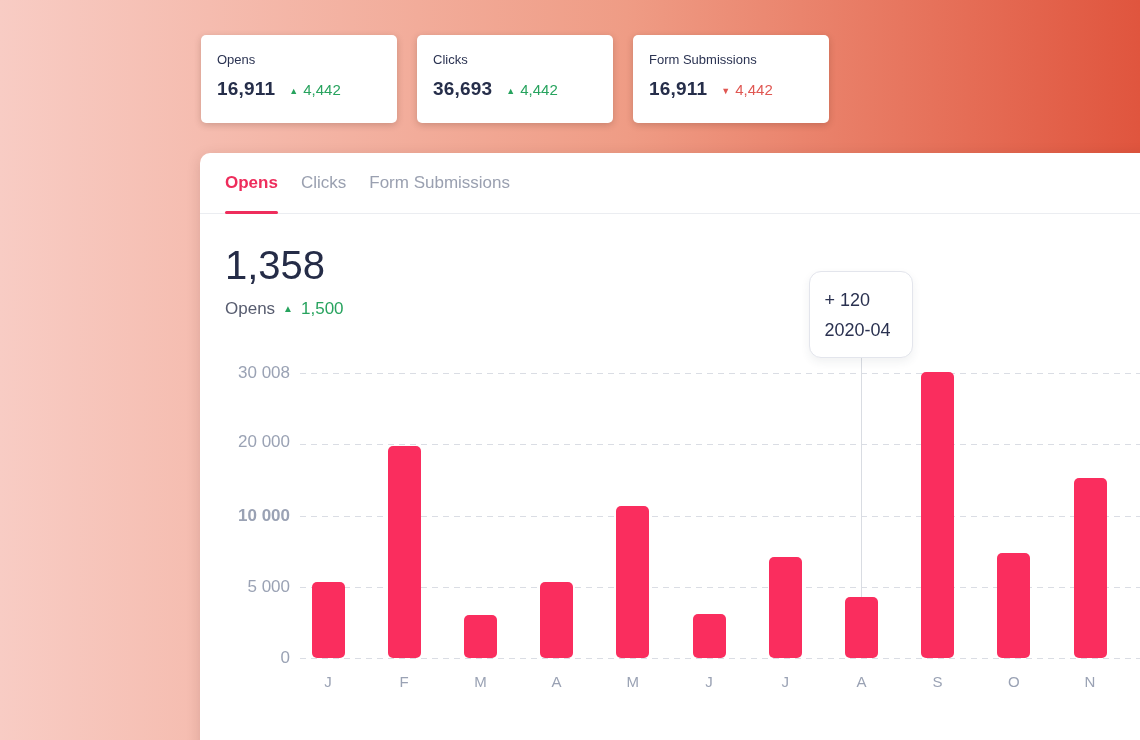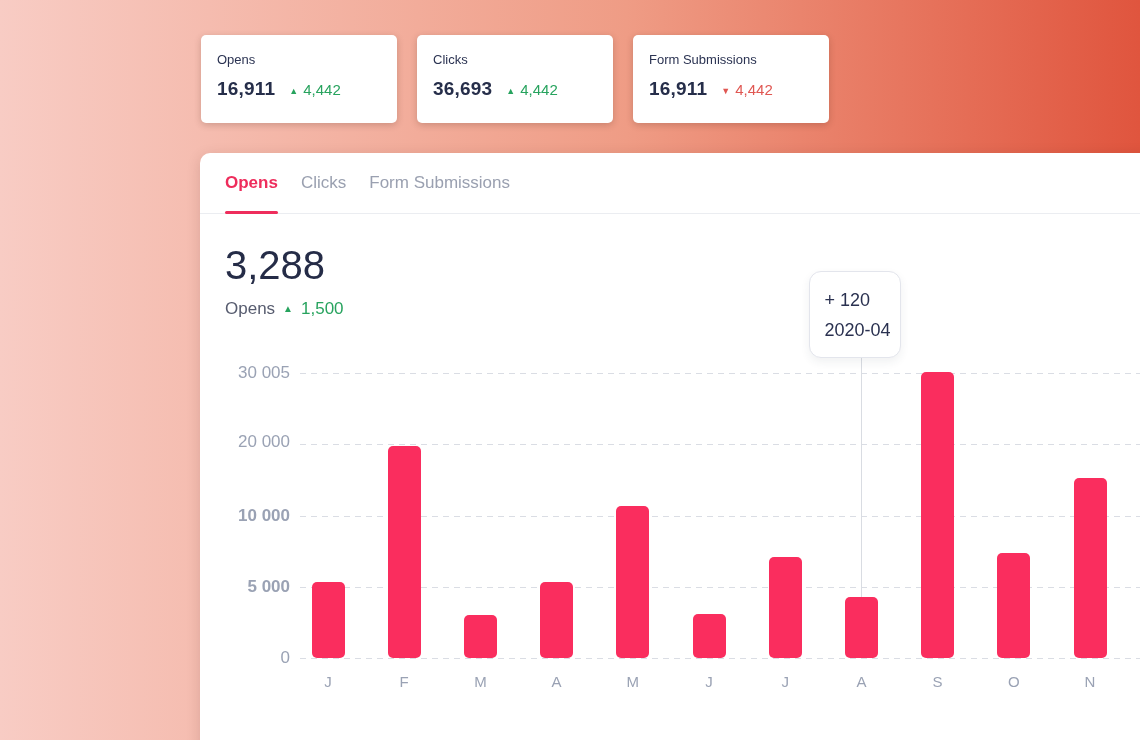--- a/index.html
+++ b/index.html
@@ -72,21 +72,21 @@
   .bar {
     position:absolute; width:33px; border-radius:5px;
     background:#fa2d5e; z-index:2; cursor:pointer;
   }
   .xtick {
     position:absolute; width:50px; text-align:center; top:520px;
     font-size:15px; color:#9aa2b4;
   }
   .hoverline { position:absolute; width:1px; background:#d9dce2; z-index:1; }
   .tooltip {
-    position:absolute; width:92px; height:87px; z-index:5;
+    position:absolute; width:104px; height:87px; z-index:5;
     background:#ffffff; border:1px solid #e3e5ec; border-radius:12px;
     box-shadow:0 4px 10px rgba(40,50,70,0.07);
     padding:13px 0 0 14px; font-size:18px; line-height:30px; color:#2a3150;
   }
 </style>
 </head>
 <body>
 
 <div class="stage">
 
@@ -124,39 +124,39 @@
   </div>
 
   <div class="panel">
 
     <div class="tabs">
       <div class="tab active">Opens</div>
       <div class="tab">Clicks</div>
       <div class="tab">Form Submissions</div>
     </div>
 
-    <div class="headline">3,288</div>
+    <div class="headline">1,358</div>
 
     <div class="subline">
       <span>Opens</span>
       <span class="tri green">▲</span>
       <span class="green">1,500</span>
     </div>
 
     <div class="chart">
         <div class="gridline" style="top: 505px;"></div>
         <div class="ytick" style="top: 495px;">0</div>
         <div class="gridline" style="top: 433.75px;"></div>
-        <div class="ytick" style="top: 423.75px; font-weight: bold;">5 000</div>
+        <div class="ytick" style="top: 423.75px;">5 000</div>
         <div class="gridline" style="top: 362.5px;"></div>
         <div class="ytick" style="top: 352.5px; font-weight: bold;">10 000</div>
         <div class="gridline" style="top: 291.25px;"></div>
         <div class="ytick" style="top: 279px;">20 000</div>
         <div class="gridline" style="top: 220px;"></div>
-        <div class="ytick" style="top: 210px;">30 005</div>
+        <div class="ytick" style="top: 210px;">30 008</div>
         <div class="bar" style="left: 111.5px; top: 429.475px; height: 75.525px; background: rgb(250, 45, 94);"></div>
         <div class="xtick" style="left: 103px;">J</div>
         <div class="bar" style="left: 187.7px; top: 293.387px; height: 211.612px; background: rgb(250, 45, 94);"></div>
         <div class="xtick" style="left: 179.2px;">F</div>
         <div class="bar" style="left: 263.9px; top: 462.25px; height: 42.75px; background: rgb(250, 45, 94);"></div>
         <div class="xtick" style="left: 255.4px;">M</div>
         <div class="bar" style="left: 340.1px; top: 429.475px; height: 75.525px; background: rgb(250, 45, 94);"></div>
         <div class="xtick" style="left: 331.6px;">A</div>
         <div class="bar" style="left: 416.3px; top: 353.238px; height: 151.762px; background: rgb(250, 45, 94);"></div>
         <div class="xtick" style="left: 407.8px;">M</div>

